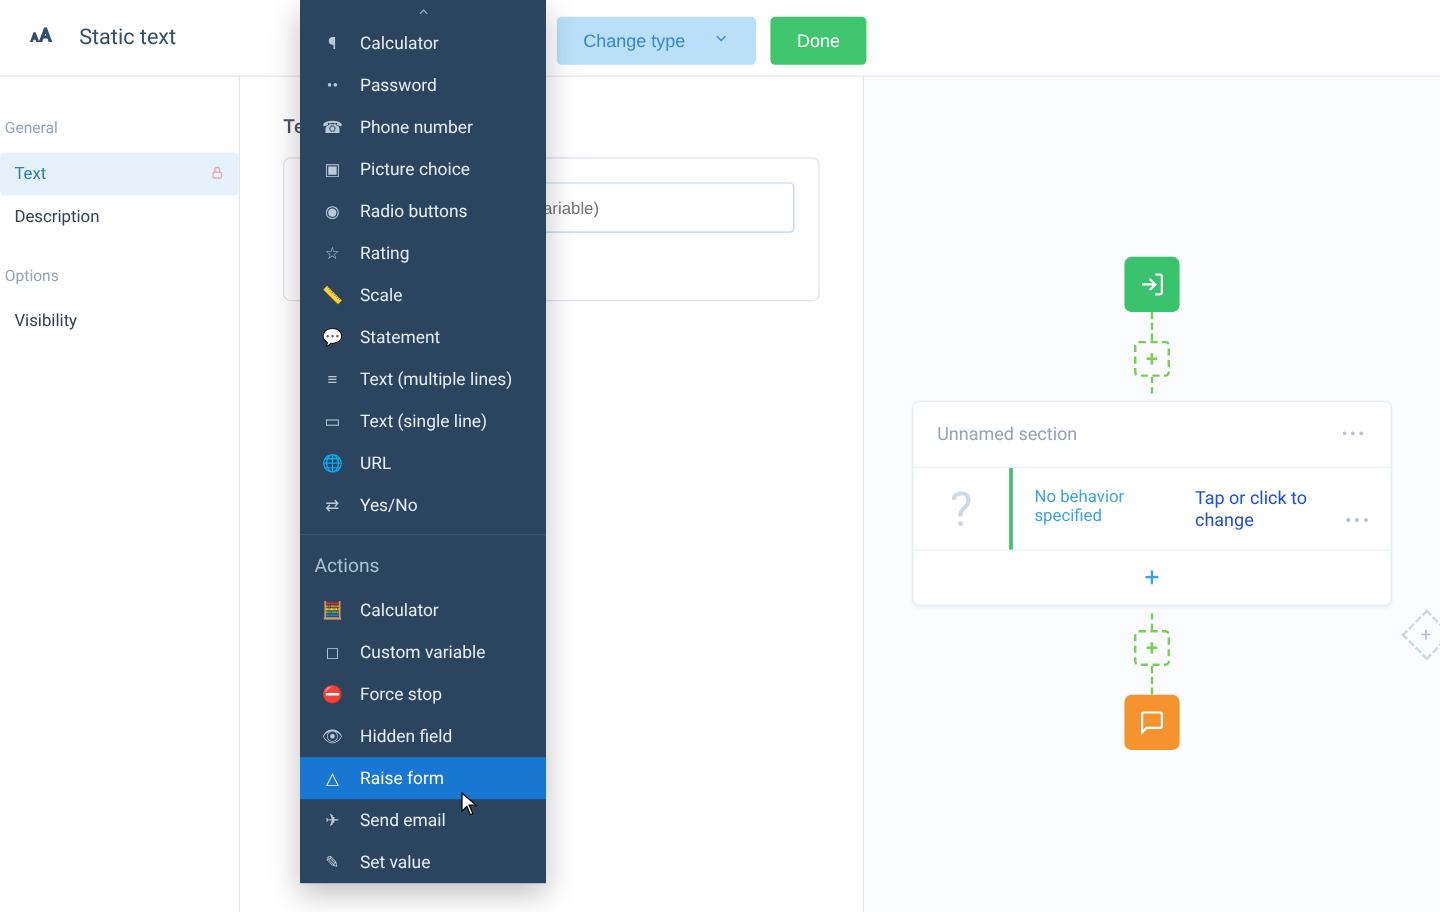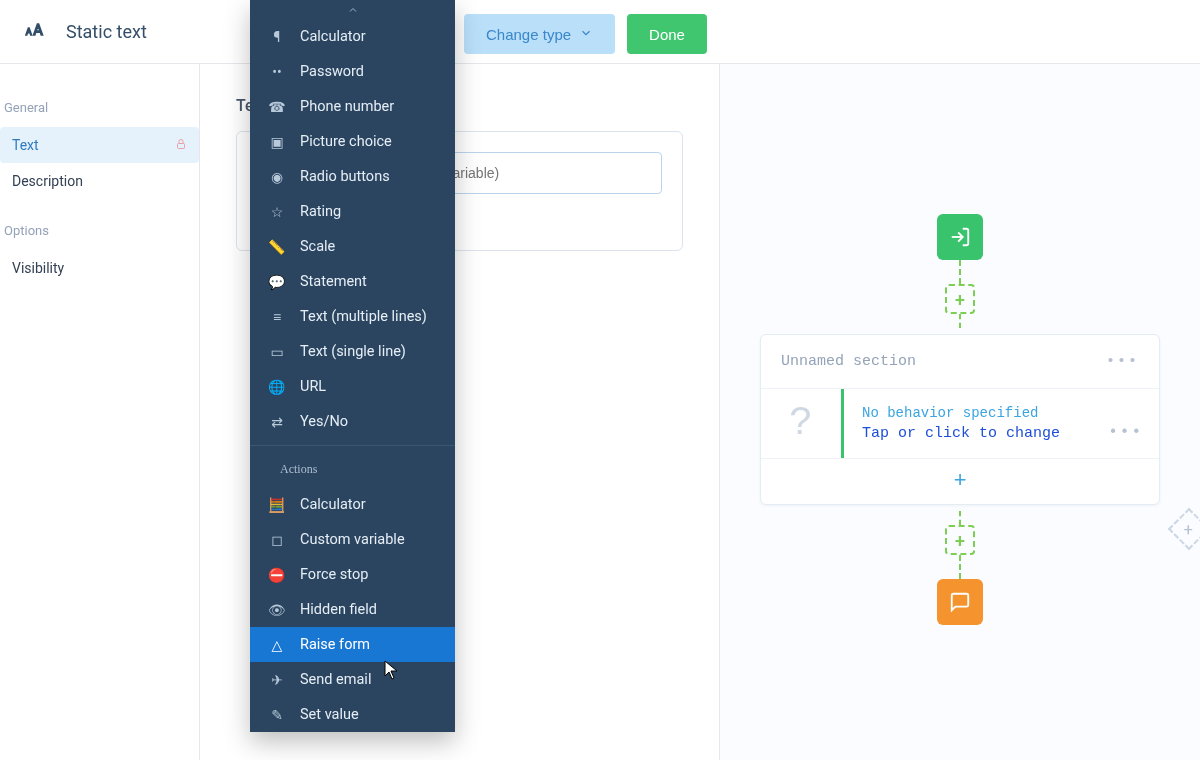--- a/index.html
+++ b/index.html
@@ -112,21 +112,20 @@
     background: #fafcff;
   }
   .flow .card {
     width: 400px;
     background: #fff;
     border: 1px solid #e4ecf4;
     border-radius: 6px;
     box-shadow: 0 1px 3px rgba(40,60,90,0.05);
     margin: 6px 0;
     position: relative;
-    font-family: Liberation Mono, monospace;
   }
   .flow .card .card-header {
     padding: 18px 20px;
     display: flex; align-items: center; justify-content: space-between;
     border-bottom: 1px solid #eef2f7;
     color: #94a3b8;
     font-size: 15px;
   }
   .flow .card .card-body {
     display: flex; align-items: stretch;
@@ -136,21 +135,21 @@
     width: 80px;
     display: flex; align-items: center; justify-content: center;
     font-size: 40px; color: #cfd8e3;
   }
   .flow .card .bar {
     width: 3px; background: #39c36d;
   }
   .flow .card .card-text {
     flex: 1;
     padding: 16px 18px;
-    display: flex; flex-direction: column; justify-content: center;
+    display: flex; justify-content: center;
   }
   .flow .card .card-text .line1 { color: #3aa5e0; font-size: 14px; margin-bottom: 4px; }
   .flow .card .card-text .line2 { color: #1d4ed8; font-size: 15px; }
   .flow .card .add-row {
     border-top: 1px solid #eef2f7;
     text-align: center;
     padding: 10px 0;
     color: #3aa5e0; font-size: 22px;
   }
   .flow .side-plus {
@@ -179,25 +178,24 @@
     overflow: hidden;
   }
   .dropdown .arrow-up {
     text-align: center;
     color: #9fb4ca;
     padding: 4px 0 0;
     font-size: 11px;
   }
   .dropdown .group-title {
     color: #aebfd1;
-    font-size: 12px;
-    padding: 16px 30px 10px;
+    font-size: 16px;
+    padding: 16px 12px 10px;
     border-top: 1px solid #3b5671;
     margin-top: 6px;
-    font-family: Liberation Serif, serif;
   }
   .dropdown .item {
     display: flex; align-items: center; gap: 14px;
     padding: 9px 18px;
     cursor: pointer;
   }
   .dropdown .item.highlight { background: #1977d4; color: #fff; }
   .dropdown .item .micon { width: 18px; text-align: center; color: #b8c9da; font-size: 14px; flex-shrink: 0; }
   .dropdown .item.highlight .micon { color: #fff; }
 
@@ -205,21 +203,21 @@
   .float-btns {
     position: absolute;
     left: 464px; top: 14px;
     display: flex; gap: 12px;
     z-index: 40;
   }
   .float-btns .btn {
     height: 40px;
     padding: 0 22px;
     border-radius: 4px;
-    display: flex; align-items: center; gap: 8px;
+    display: flex; align-items: center; gap: 23px;
     font-size: 15px;
     cursor: pointer;
     border: none;
   }
   .float-btns .btn.change { background: #b9dff9; color: #3a87c9; }
   .float-btns .btn.done   { background: #3fc66e; color: #fff; }
 
   
   .cursor {
     position: absolute;

